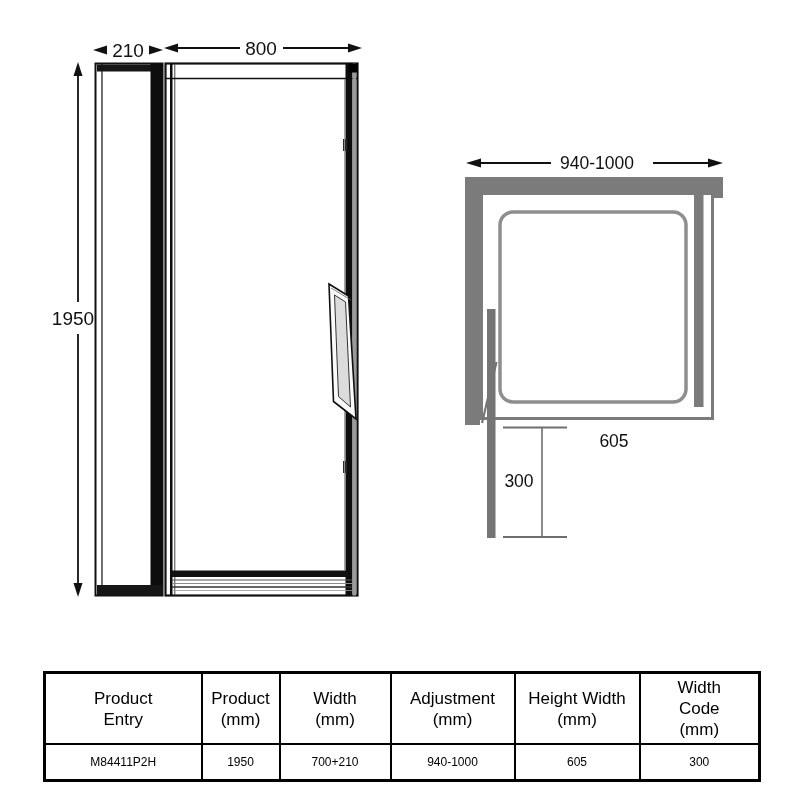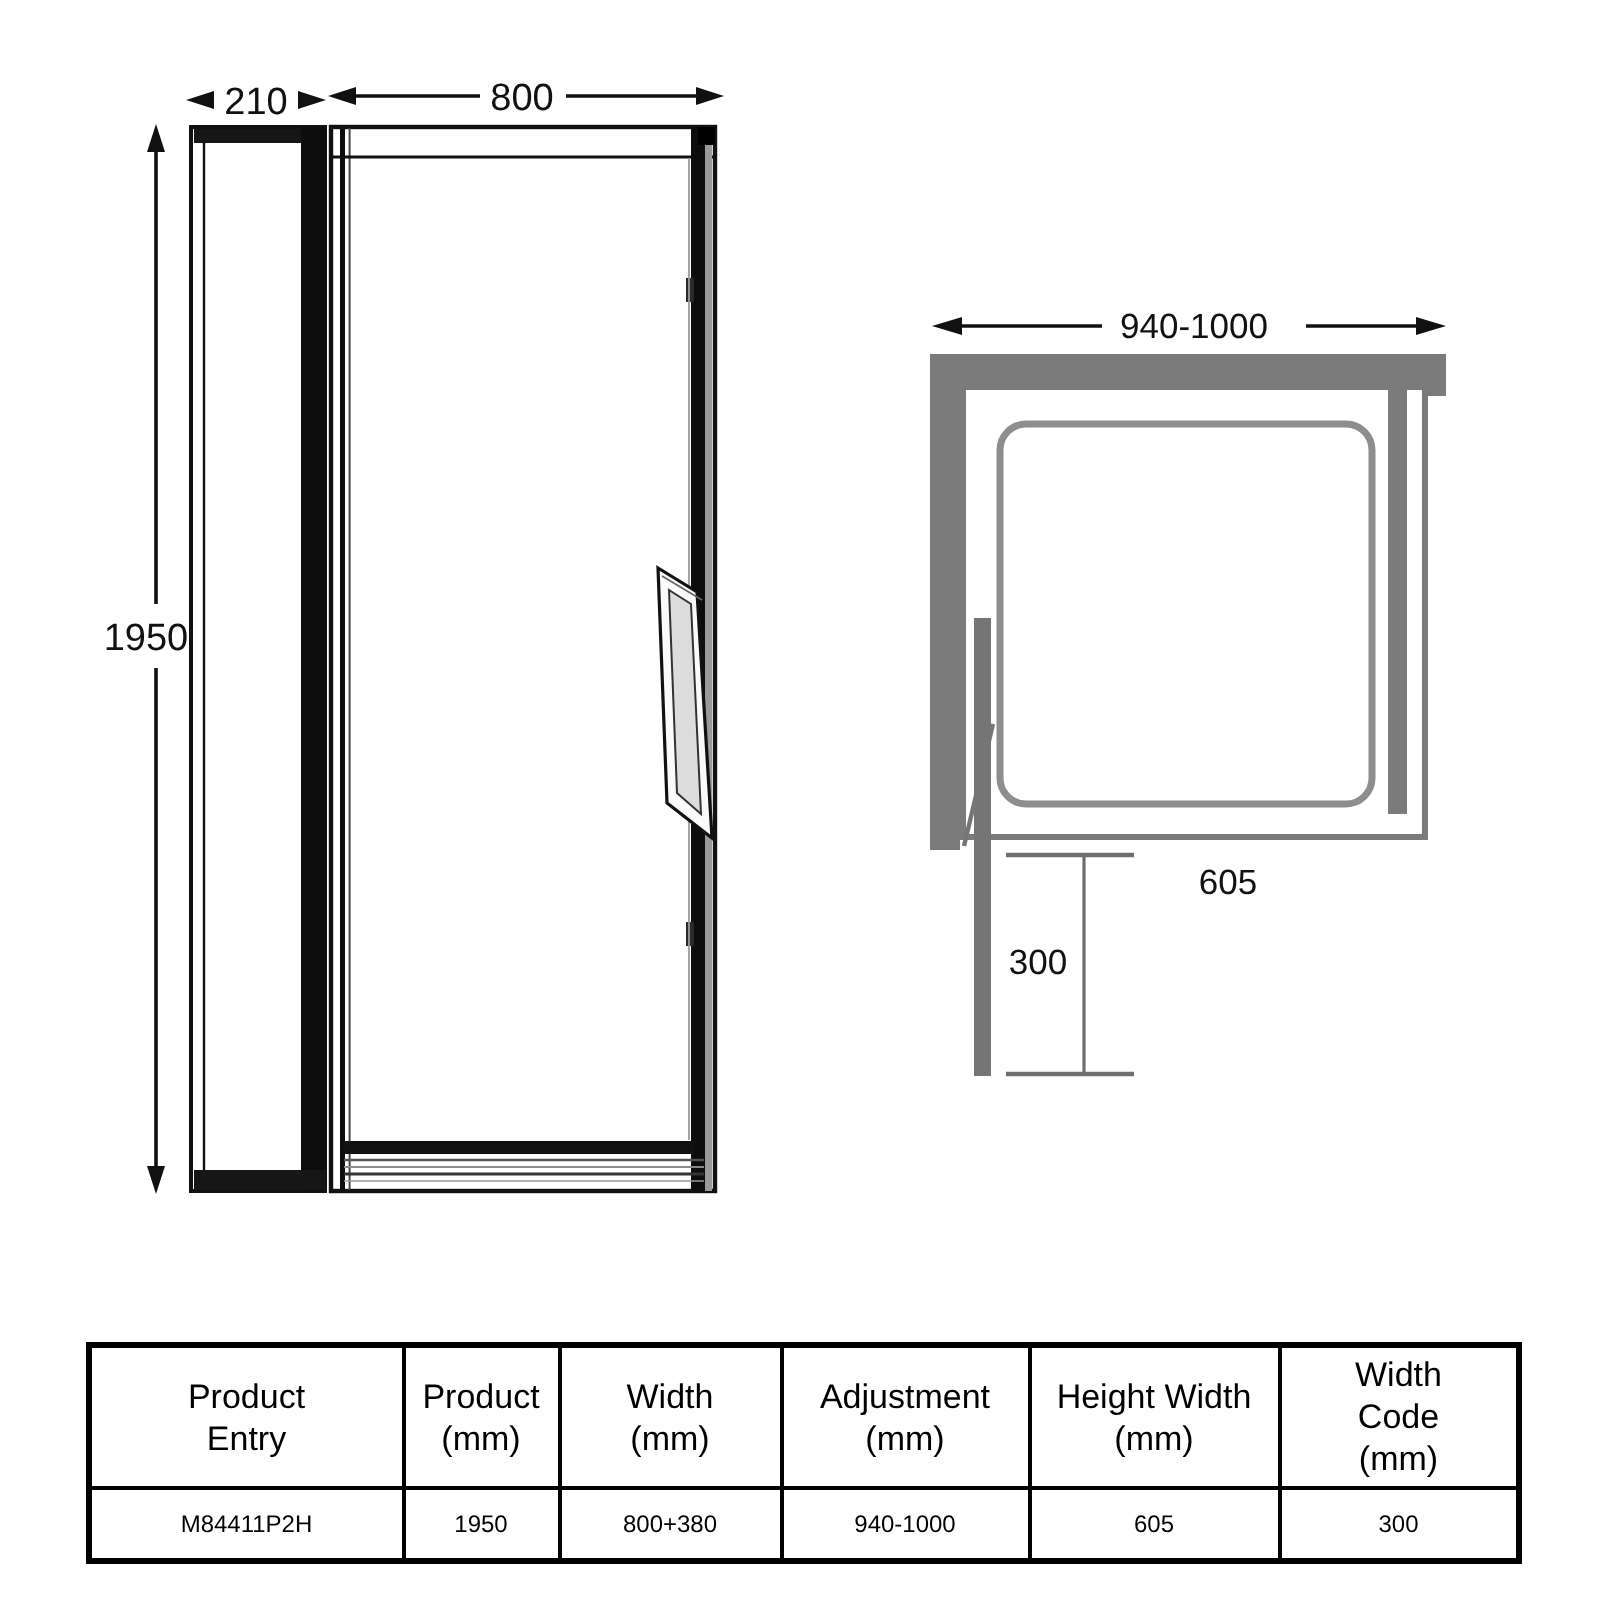--- a/index.html
+++ b/index.html
@@ -178,20 +178,20 @@
           <div>Width</div>
           <div>Code</div>
           <div>(mm)</div>
         </th>
       </tr>
     </thead>
     <tbody>
       <tr>
         <td>M84411P2H</td>
         <td>1950</td>
-        <td>800+380</td>
+        <td>700+210</td>
         <td>940-1000</td>
         <td>605</td>
         <td>300</td>
       </tr>
     </tbody>
   </table>
 </div>
 
 </body></html>

